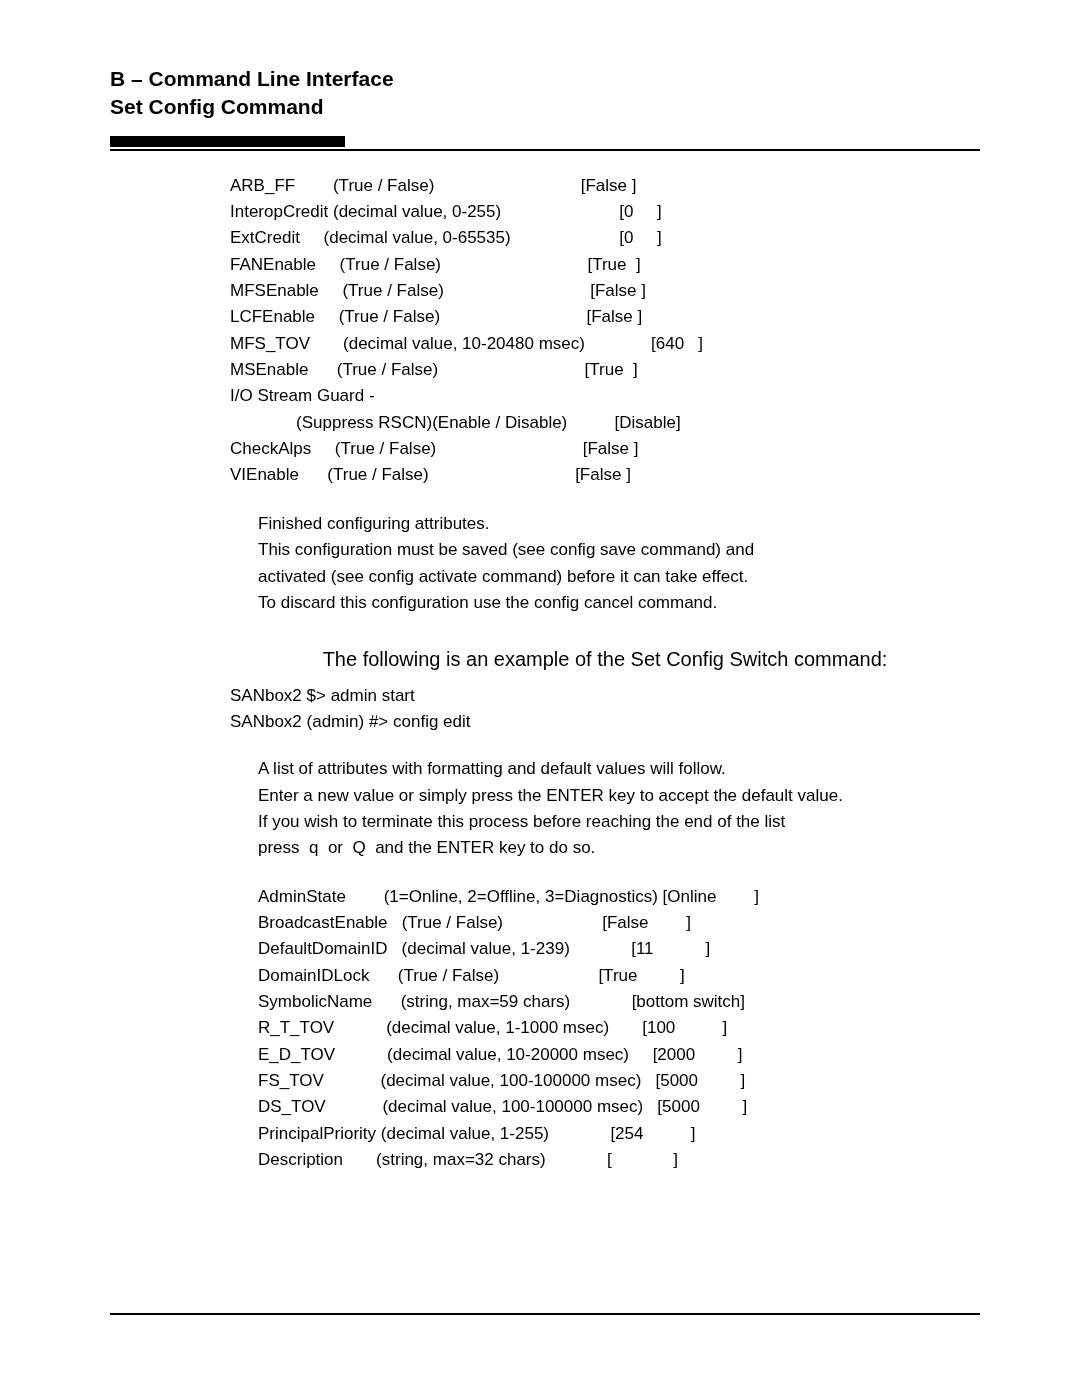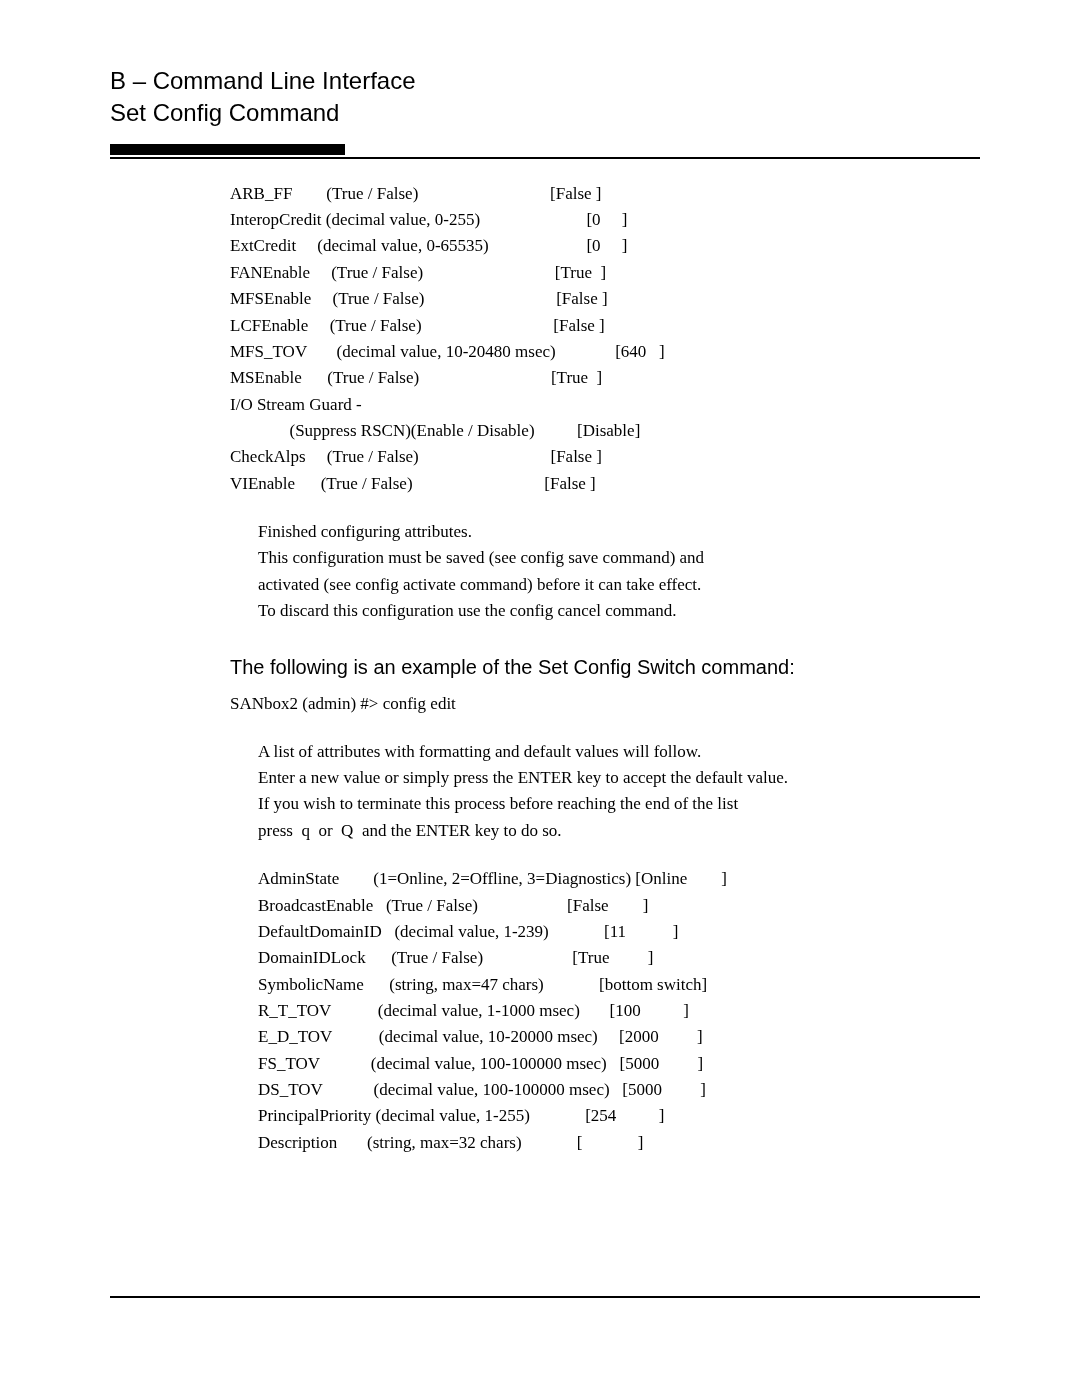--- a/index.html
+++ b/index.html
@@ -8,22 +8,23 @@
     font-family: Arial, Helvetica, sans-serif;
     background: #fff;
     width: 1080px;
     color: #000;
   }
   .page {
     padding: 65px 100px 50px 110px;
     box-sizing: border-box;
   }
   .header-title {
-    font-size: 24px;
+    font-size: 21px;
     line-height: 1.35;
+    font-weight: bold;
   }
   .rule-wrap {
     margin-top: 10px;
   }
   .thick-bar {
     display: inline-block;
     width: 235px;
     height: 11px;
     background: #000;
     vertical-align: middle;
@@ -34,21 +35,21 @@
     margin-top: -1px;
   }
   .content {
     margin-left: 120px;
     margin-top: 22px;
     font-size: 17px;
     line-height: 1.55;
   }
   .attr-row {
     white-space: pre;
-    font-family: Liberation Serif, serif;
+    font-family: Liberation Sans, sans-serif;
     font-size: 17px;
   }
   .block {
     margin-top: 22px;
     margin-left: 28px;
   }
   .section-heading {
     font-size: 20px;
     margin-top: 28px;
     margin-left: 0;
@@ -58,20 +59,21 @@
     font-size: 17px;
     line-height: 1.5;
   }
   .bottom-rule {
     height: 2px;
     background: #000;
     margin: 140px 0 14px 0;
   }
   .section-wrap {
     margin-left: -120px;
+    text-align: center;
   }
   .section-inner {
     margin-left: 120px;
   }
 </style>
 </head>
 <body>
 
 <div class="page">
   <div class="header-title">
@@ -105,36 +107,37 @@
         <div class="attr-row">This configuration must be saved (see config save command) and</div>
         <div class="attr-row">activated (see config activate command) before it can take effect.</div>
         <div class="attr-row">To discard this configuration use the config cancel command.</div>
       </div>
 
     <div class="section-wrap">
       <div class="section-heading section-inner">The following is an example of the Set Config Switch command:</div>
     </div>
 
     <div class="cmd-lines" id="cmds">
+        <div class="attr-row">SANbox2 $&gt; admin start</div>
         <div class="attr-row">SANbox2 (admin) #&gt; config edit</div>
       </div>
 
     <div class="block" id="notes2">
         <div class="attr-row">A list of attributes with formatting and default values will follow.</div>
         <div class="attr-row">Enter a new value or simply press the ENTER key to accept the default value.</div>
         <div class="attr-row">If you wish to terminate this process before reaching the end of the list</div>
         <div class="attr-row">press  q  or  Q  and the ENTER key to do so.</div>
       </div>
 
     <div class="block" id="attrs2">
         <div class="attr-row">AdminState        (1=Online, 2=Offline, 3=Diagnostics) [Online        ]</div>
         <div class="attr-row">BroadcastEnable   (True / False)                     [False        ]</div>
         <div class="attr-row">DefaultDomainID   (decimal value, 1-239)             [11           ]</div>
         <div class="attr-row">DomainIDLock      (True / False)                     [True         ]</div>
-        <div class="attr-row">SymbolicName      (string, max=47 chars)             [bottom switch]</div>
+        <div class="attr-row">SymbolicName      (string, max=59 chars)             [bottom switch]</div>
         <div class="attr-row">R_T_TOV           (decimal value, 1-1000 msec)       [100          ]</div>
         <div class="attr-row">E_D_TOV           (decimal value, 10-20000 msec)     [2000         ]</div>
         <div class="attr-row">FS_TOV            (decimal value, 100-100000 msec)   [5000         ]</div>
         <div class="attr-row">DS_TOV            (decimal value, 100-100000 msec)   [5000         ]</div>
         <div class="attr-row">PrincipalPriority (decimal value, 1-255)             [254          ]</div>
         <div class="attr-row">Description       (string, max=32 chars)             [             ]</div>
       </div>
   </div>
 
   <div class="bottom-rule"></div>

